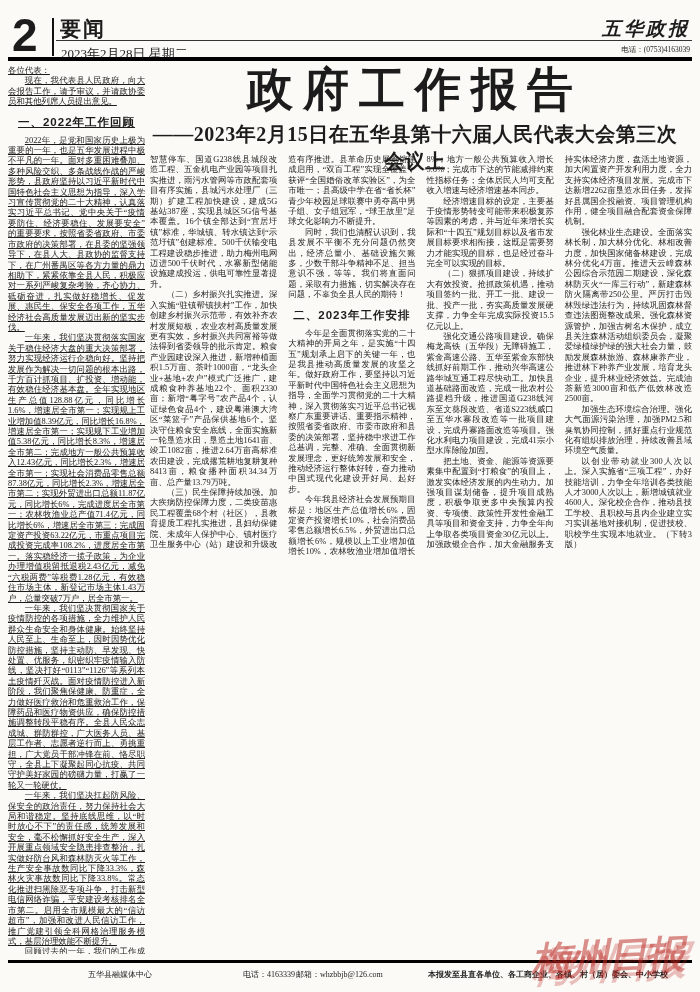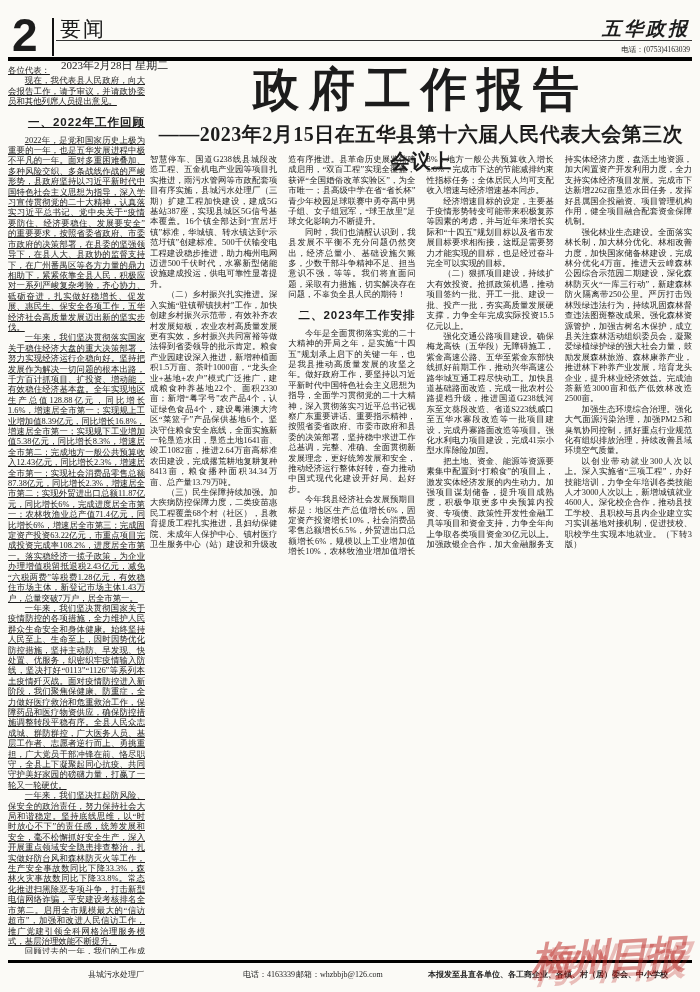--- a/index.html
+++ b/index.html
@@ -3,41 +3,41 @@
 <meta charset="utf-8">
 <style>
   html,body{margin:0;padding:0;}
   body{background:#e8e6e1;font-family:"Liberation Serif","DejaVu Serif",serif;}
   .page{position:relative;width:700px;height:992px;background:#fbfaf6;margin:0 auto;overflow:hidden;color:#1c1c1c;}
 
   
   .hdr{position:absolute;left:8px;top:18px;width:684px;height:38px;}
   .pagenum{position:absolute;left:4px;top:-6px;font-family:"Liberation Sans","DejaVu Sans",sans-serif;font-weight:bold;font-size:46px;line-height:46px;}
   .hdr-vrule{position:absolute;left:44px;top:0;width:1.5px;height:38px;background:#111;}
-  .section-name{position:absolute;left:52px;top:-3px;font-weight:normal;font-size:21px;letter-spacing:2px;font-family:"Liberation Sans","DejaVu Sans",sans-serif;text-align:center;}
+  .section-name{position:absolute;left:52px;top:-3px;font-weight:bold;font-size:21px;letter-spacing:2px;font-family:"Liberation Sans","DejaVu Sans",sans-serif;text-align:center;}
   .hdr-hairline{position:absolute;left:48px;top:22px;width:636px;height:1px;background:#333;}
-  .hdr-date{position:absolute;left:53px;top:40px;font-size:11px;color:#222;}
+  .hdr-date{position:absolute;left:53px;top:27px;font-size:13px;color:#222;}
   .masthead{position:absolute;right:2px;top:-2px;font-size:19px;font-weight:bold;font-style:italic;letter-spacing:3px;}
   .hdr-phone{position:absolute;right:2px;top:27px;font-size:7.5px;}
   .hdr-bar{position:absolute;left:8px;top:57px;width:684px;height:3.5px;background:#000;}
 
   
-  .titleblock{position:absolute;left:150px;top:62px;width:542px;height:90px;text-align:center;}
+  .titleblock{position:absolute;left:144px;top:62px;width:542px;height:90px;text-align:center;}
   .a-title{font-size:46px;font-weight:bold;letter-spacing:10px;line-height:52px;margin-top:2px;}
   .a-sub{font-size:20px;font-weight:bold;letter-spacing:.5px;margin-top:5px;}
   .a-byline{font-size:10px;font-weight:bold;margin-top:5px;letter-spacing:1px;}
 
   
   .col1{position:absolute;left:8px;top:66px;width:137px;height:888px;overflow:hidden;text-decoration:underline;}
   .cols4{position:absolute;left:150px;top:155px;width:542px;height:800px;overflow:hidden;
          column-count:4;column-gap:11px;}
   .para{font-size:8.4px;line-height:10.4px;text-align:justify;text-justify:inter-ideograph;
         margin:0;text-indent:2em;}
   .para.noindent{text-indent:0;}
-  .sec-heading{font-size:11.5px;font-weight:bold;text-align:right;margin:7px 0 6px 0;
+  .sec-heading{font-size:11.5px;font-weight:bold;text-align:center;margin:7px 0 6px 0;
         font-family:"Liberation Sans","DejaVu Sans",sans-serif;letter-spacing:1px;break-inside:avoid;}
 
   
   .ft-bar{position:absolute;left:8px;top:960px;width:684px;height:2.5px;background:#000;}
   .ftr{position:absolute;left:8px;top:969px;width:684px;font-size:8px;}
   .ft-item{position:absolute;white-space:nowrap;}
   .ft-pub{left:80px;}
   .ft-phone{left:215px;padding-left:20px;}
   .ft-mail{left:288px;}
   .ft-dist{left:420px;font-weight:bold;}
@@ -91,21 +91,21 @@
       <p class="para">（二）狠抓项目建设，持续扩大有效投资。抢抓政策机遇，推动项目签约一批、开工一批、建设一批、投产一批，夯实高质量发展硬支撑，力争全年完成实际投资15.5亿元以上。</p>
       <p class="para">强化交通公路项目建设。确保梅龙高铁（五华段）无障碍施工，紫金高速公路、五华至紫金东部快线抓好前期工作，推动兴华高速公路华城互通工程尽快动工。加快县道基础路面改造，完成一批农村公路提档升级，推进国道G238线河东至文葵段改造、省道S223线威口至五华水寨段改造等一批项目建设，完成丹寨路面改造等项目。强化水利电力项目建设，完成41宗小型水库除险加固。</p>
       <p class="para">把土地、资金、能源等资源要素集中配置到“打粮食”的项目上，激发实体经济发展的内生动力。加强项目谋划储备，提升项目成熟度，积极争取更多中央预算内投资、专项债、政策性开发性金融工具等项目和资金支持，力争全年向上争取各类项目资金30亿元以上。加强政银企合作，加大金融服务支持实体经济力度，盘活土地资源，加大闲置资产开发利用力度，全力支持实体经济项目发展。完成市下达新增2262亩垦造水田任务，发挥好县属国企投融资、项目管理机构作用，健全项目融合配套资金保障机制。</p>
       <p class="para">强化林业生态建设。全面落实林长制，加大林分优化、林相改善力度，加快国家储备林建设，完成林分优化4万亩。推进天云嶂森林公园综合示范园二期建设，深化森林防灭火“一库三行动”，新建森林防火隔离带250公里。严厉打击毁林毁绿违法行为，持续巩固森林督查违法图斑整改成果。强化森林资源管护，加强古树名木保护，成立县关注森林活动组织委员会，凝聚爱绿植绿护绿的强大社会力量，鼓励发展森林旅游、森林康养产业，推进林下种养产业发展，培育龙头企业，提升林业经济效益。完成油茶新造3000亩和低产低效林改造2500亩。</p>
       <p class="para">加强生态环境综合治理。强化大气面源污染治理，加强PM2.5和臭氧协同控制，抓好重点行业规范化有组织排放治理，持续改善县域环境空气质量。</p>
       <p class="para">以创业带动就业300人次以上。深入实施省“三项工程”，办好技能培训，力争全年培训各类技能人才3000人次以上，新增城镇就业4600人。深化校企合作，推动县技工学校、县职校与县内企业建立实习实训基地对接机制，促进技校、职校学生实现本地就业。（下转3版）</p>
     </div>
 
   <div class="ft-bar"></div>
   <div class="ftr">
-    <span class="ft-item ft-pub">县城污水处理厂</span>
+    <span class="ft-item ft-pub">五华县融媒体中心</span>
     <span class="ft-item ft-phone">电话：4163339</span>
     <span class="ft-item ft-mail">邮箱：whzbbjb@126.com</span>
     <span class="ft-item ft-dist">本报发至县直各单位、各工商企业、各镇、村（居）委会、中小学校</span>
   </div>
 
   <div class="watermark">
     <span class="wm2">梅州日报</span>
     <span>梅州日报</span>
   </div>
 

